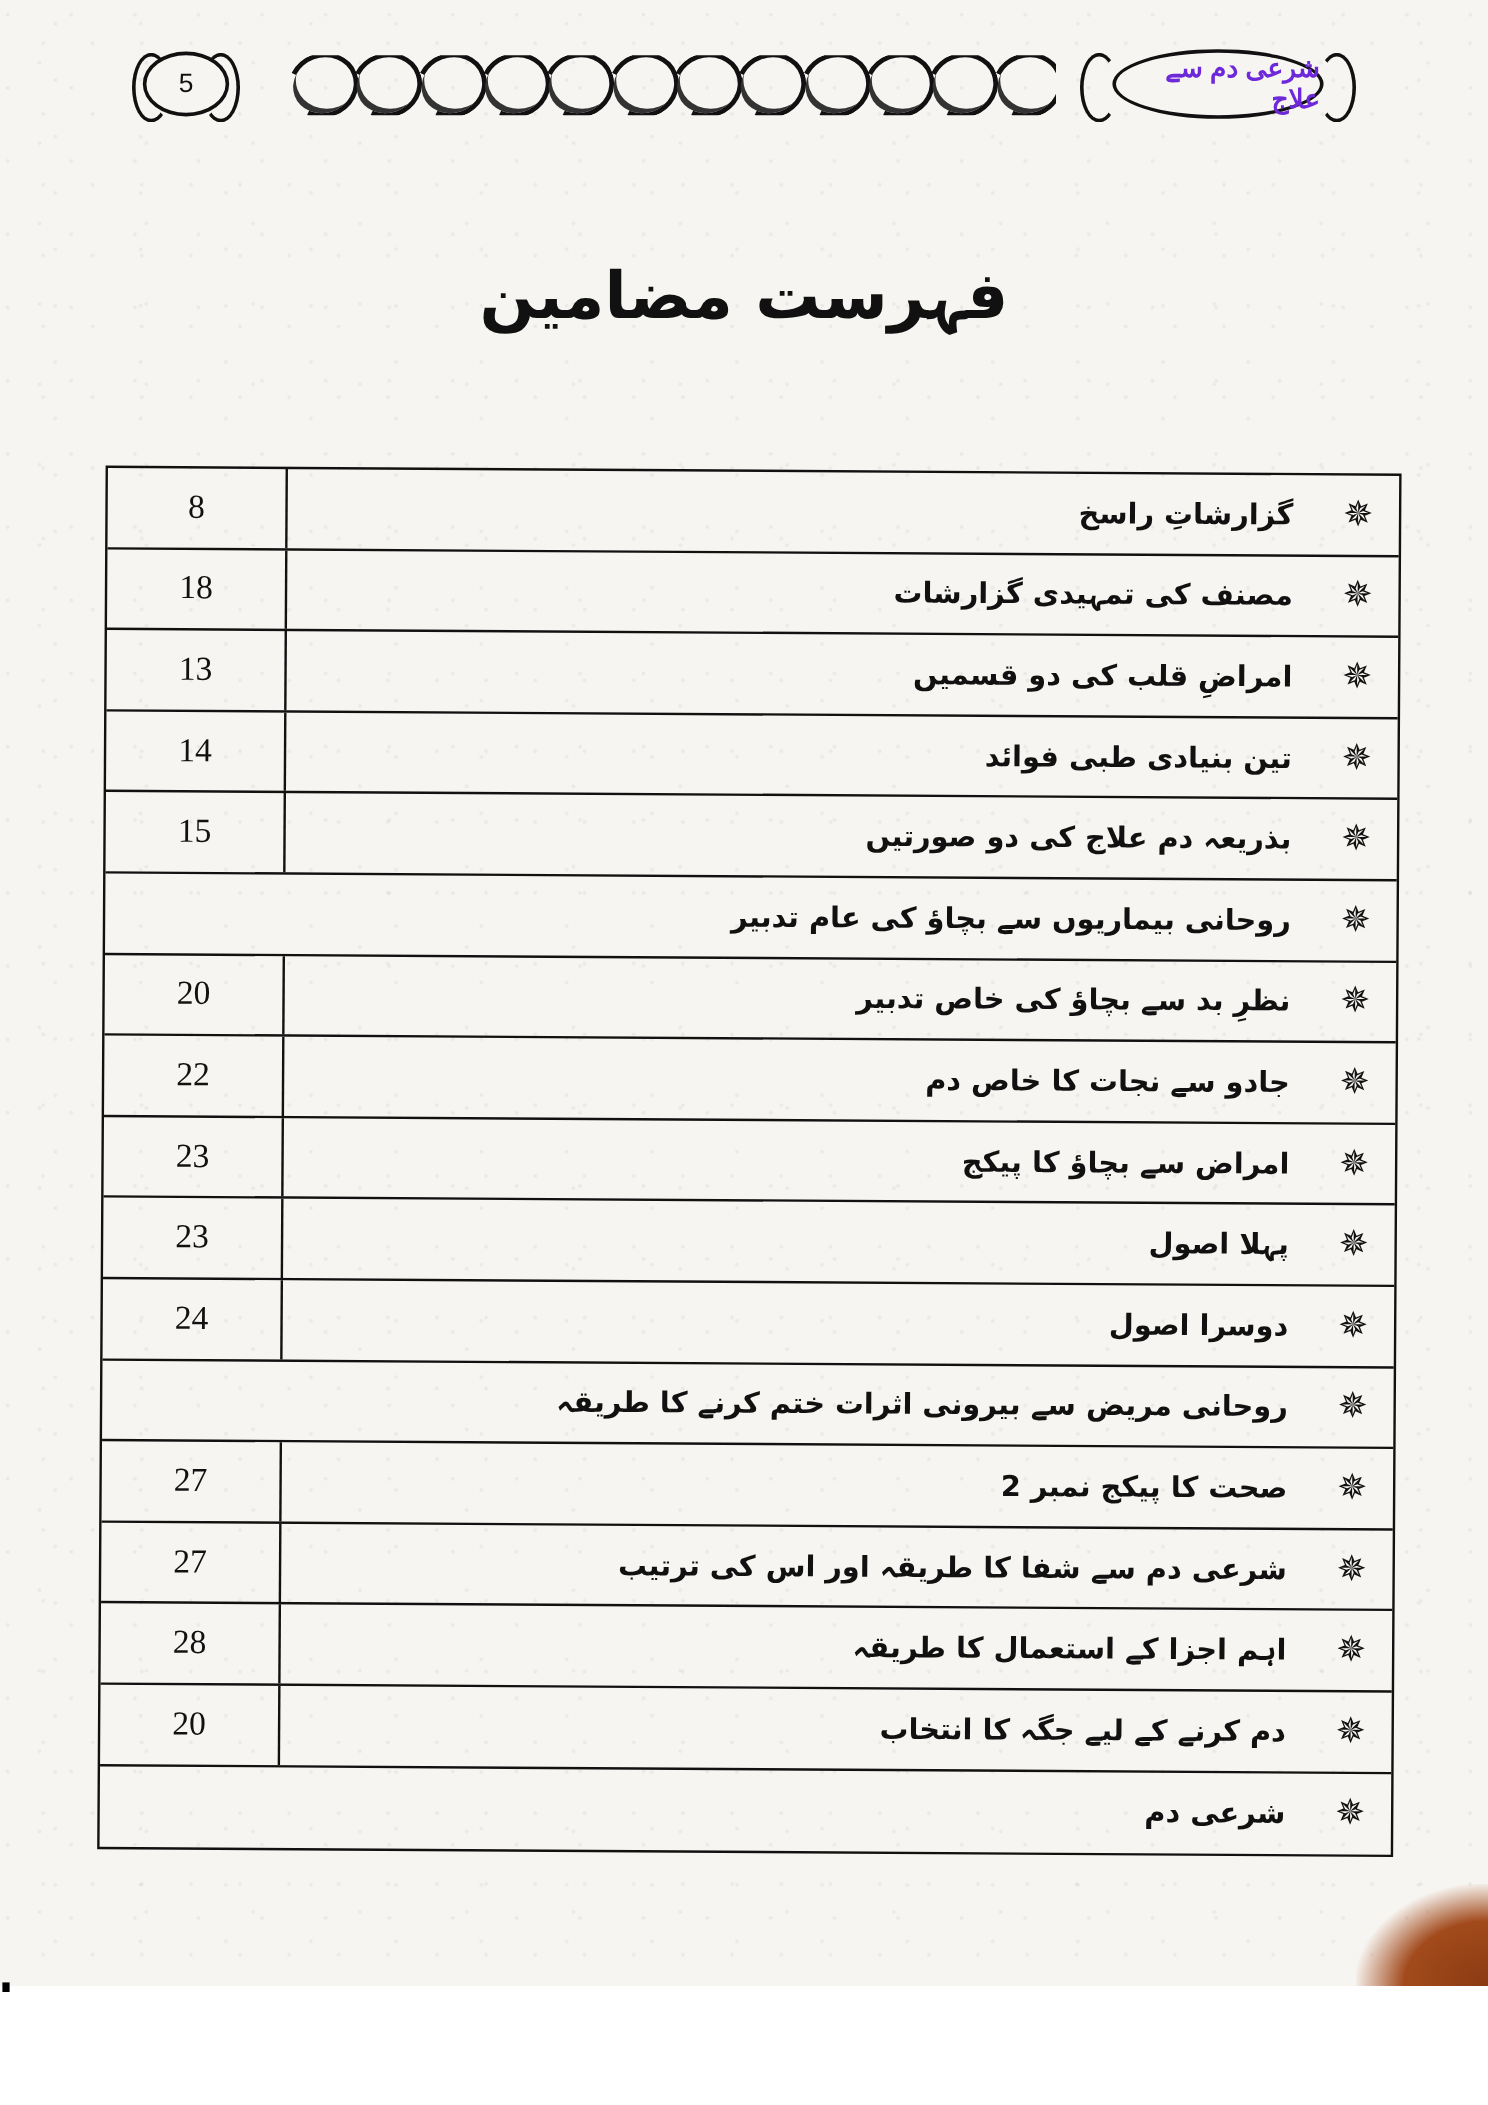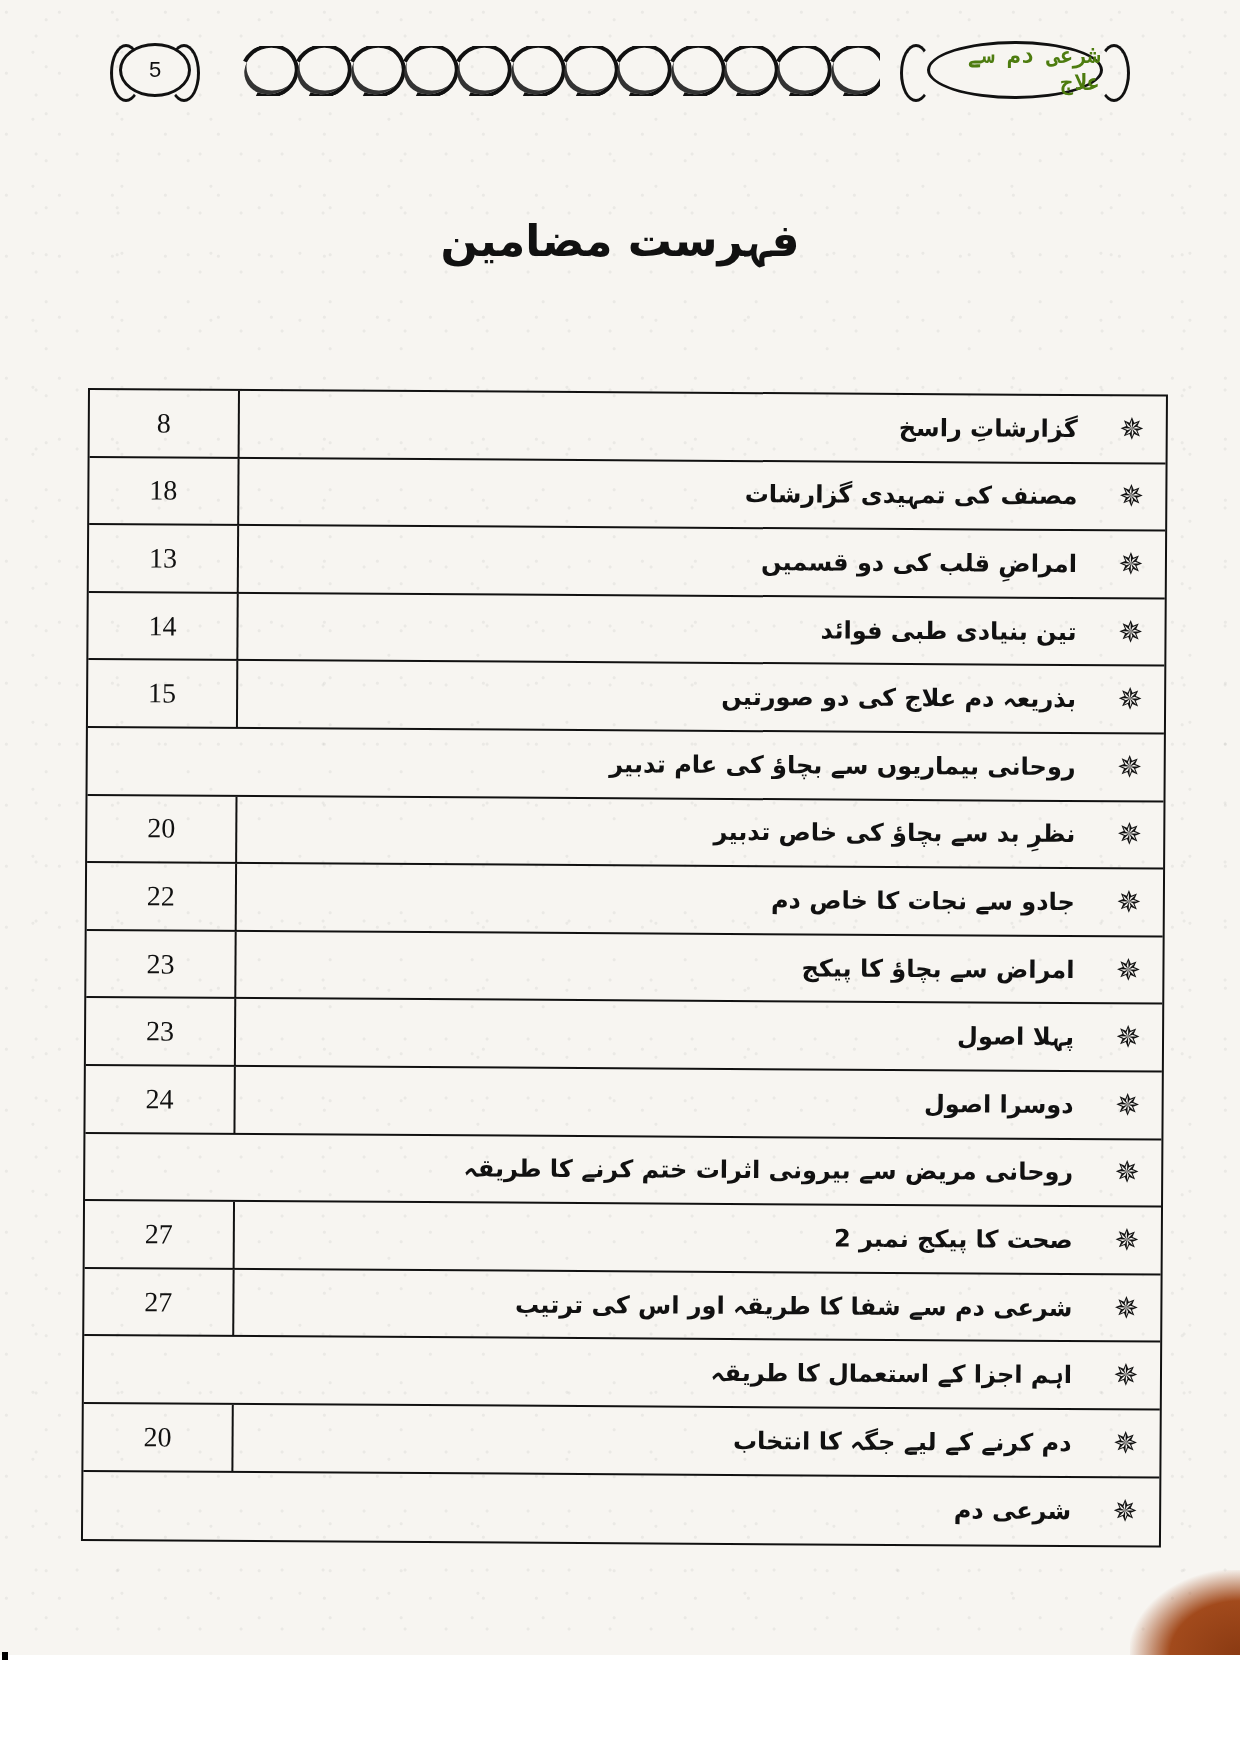--- a/index.html
+++ b/index.html
@@ -53,29 +53,29 @@
     box-shadow: inset 6px -4px 0 -2px #333;
   }
   .book-title-frame {
     position: absolute; right: 20px; top: 0; width: 250px; height: 64px;
     display: flex; align-items: center; justify-content: center;
   }
   .book-title-oval {
     width: 170px; height: 52px; border: 3px solid #111; border-radius: 50%;
     display: flex; align-items: center; justify-content: center;
     background: #f7f5f1; z-index: 2;
-    font-family: Liberation Mono, monospace; font-size: 22px; font-weight: bold; color: #4d7c0f;
+    font-family: Liberation Sans, sans-serif; font-size: 22px; font-weight: bold; color: #6d28d9;
     direction: rtl;
   }
 
   
   .toc-title {
     position: absolute; left: 0; top: 215px; width: 1240px; text-align: center;
     direction: rtl; font-family: "DejaVu Sans", sans-serif; font-weight: bold;
-    font-size: 44px; color: #111; letter-spacing: 1px;
+    font-size: 54px; color: #111; letter-spacing: 1px;
   }
 
   
   .toc-table {
     position: absolute; left: 88px; top: 388px; width: 1076px;
     border: 2px solid #111; border-top-width: 2px;
     transform: rotate(0.35deg); transform-origin: left top;
   }
   .toc-row {
     display: flex; flex-direction: row; height: 67.6px; border-bottom: 2px solid #111;
@@ -224,20 +224,21 @@
         </div>
       </div>
       <div class="toc-row">
         <div class="page-cell">27</div>
         <div class="entry-cell">
           <span class="bullet-icon">✵</span>
           <span class="entry-text">شرعی دم سے شفا کا طریقہ اور اس کی ترتیب</span>
         </div>
       </div>
       <div class="toc-row">
+        <div class="page-cell">28</div>
         <div class="entry-cell">
           <span class="bullet-icon">✵</span>
           <span class="entry-text">اہم اجزا کے استعمال کا طریقہ</span>
         </div>
       </div>
       <div class="toc-row">
         <div class="page-cell">20</div>
         <div class="entry-cell">
           <span class="bullet-icon">✵</span>
           <span class="entry-text">دم کرنے کے لیے جگہ کا انتخاب</span>

